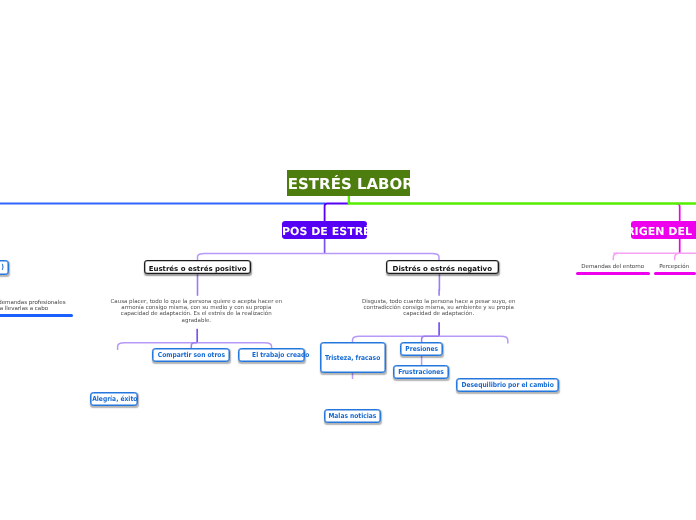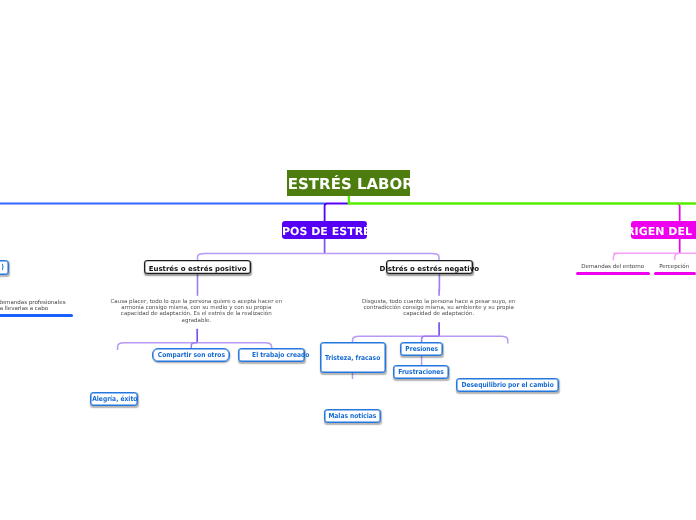--- a/index.html
+++ b/index.html
@@ -78,37 +78,37 @@
   <div class="node n-l1" style="left:282.1px;top:221.2px;width:84.8px;height:17.6px;background:#5500f5;">
     <span>TIPOS DE ESTRÉS</span>
   </div>
   <div class="node n-l1" style="left:631.1px;top:221px;width:97.2px;height:17.9px;background:#ee00ee;">
     <span>ORIGEN DEL ESTRÉS</span>
   </div>
 
   <div class="node n-out" style="left:143.9px;top:260.3px;width:107.4px;height:14.2px;">
     <span>Eustrés o estrés positivo</span>
   </div>
-  <div class="node n-out" style="left:385.8px;top:260.3px;width:87px;height:14.2px;">
+  <div class="node n-out" style="left:385.8px;top:260.3px;width:113px;height:14.2px;">
     <span>Distrés o estrés negativo</span>
   </div>
   <div class="node n-blue" style="left:-45px;top:260.2px;width:53.7px;height:14.5px;justify-content:flex-end;padding-right:3.3px;">
     <span>)</span>
   </div>
 
   <div class="desc" style="left:108.8px;top:298.6px;width:175px;">Causa placer, todo lo que la persona quiere o acepta hacer en armonía consigo misma, con su medio y con su propia capacidad de adaptación. Es el estrés de la realización agradable.</div>
   <div class="desc" style="left:355.2px;top:298.6px;width:167px;">Disgusta, todo cuanto la persona hace a pesar suyo, en contradicción consigo misma, su ambiente y su propia capacidad de adaptación.</div>
   <div class="plain" style="left:-60px;top:300.1px;width:125.5px;text-align:right;">demandas profesionales</div>
   <div class="plain" style="left:-60px;top:305.8px;width:108px;text-align:right;">a llevarlas a cabo</div>
   <div class="ul" style="left:-40px;top:313.9px;width:113.4px;height:2.9px;background:#1a5fff;"></div>
 
   <div class="node n-blue" style="left:90.3px;top:348.1px;width:48px;height:14.3px;margin-top:44px;">
     <span>Alegría, éxito</span>
   </div>
-  <div class="node n-blue" style="left:152.3px;top:348.1px;width:78px;height:14.3px;border-radius:6px;">
+  <div class="node n-blue" style="left:152.3px;top:348.1px;width:78px;height:14.3px;">
     <span>Compartir son otros</span>
   </div>
   <div class="node n-blue" style="left:237.6px;top:348.1px;width:67px;height:14.3px;padding-left:20px;">
     <span>El trabajo creado</span>
   </div>
 
   <div class="node n-blue" style="left:319.5px;top:342.1px;width:66px;height:31px;">
     <span>Tristeza, fracaso</span>
   </div>
   <div class="node n-blue" style="left:400.2px;top:342.1px;width:42.9px;height:13.9px;">

